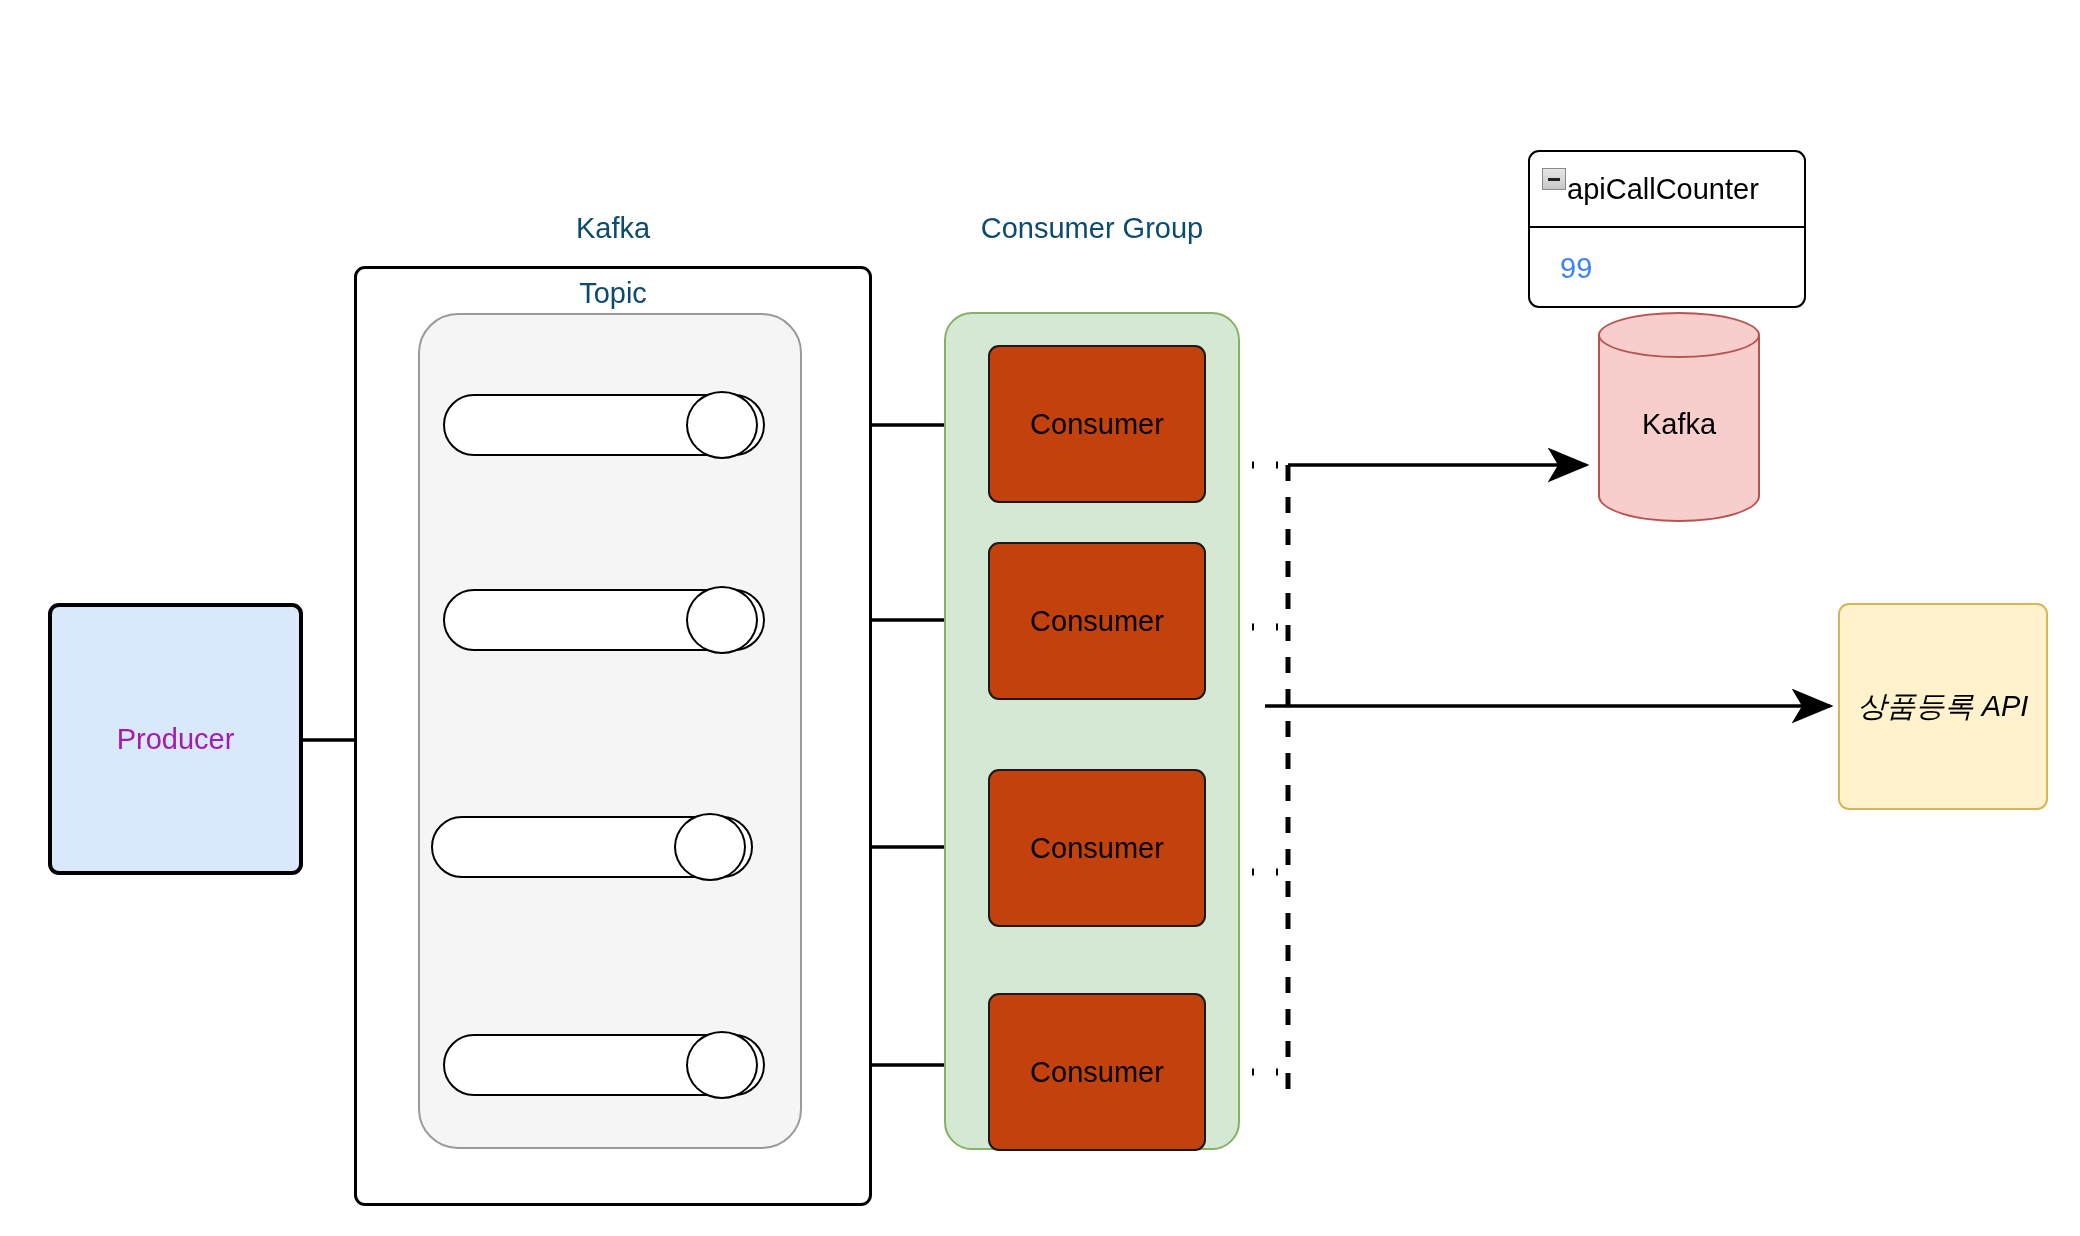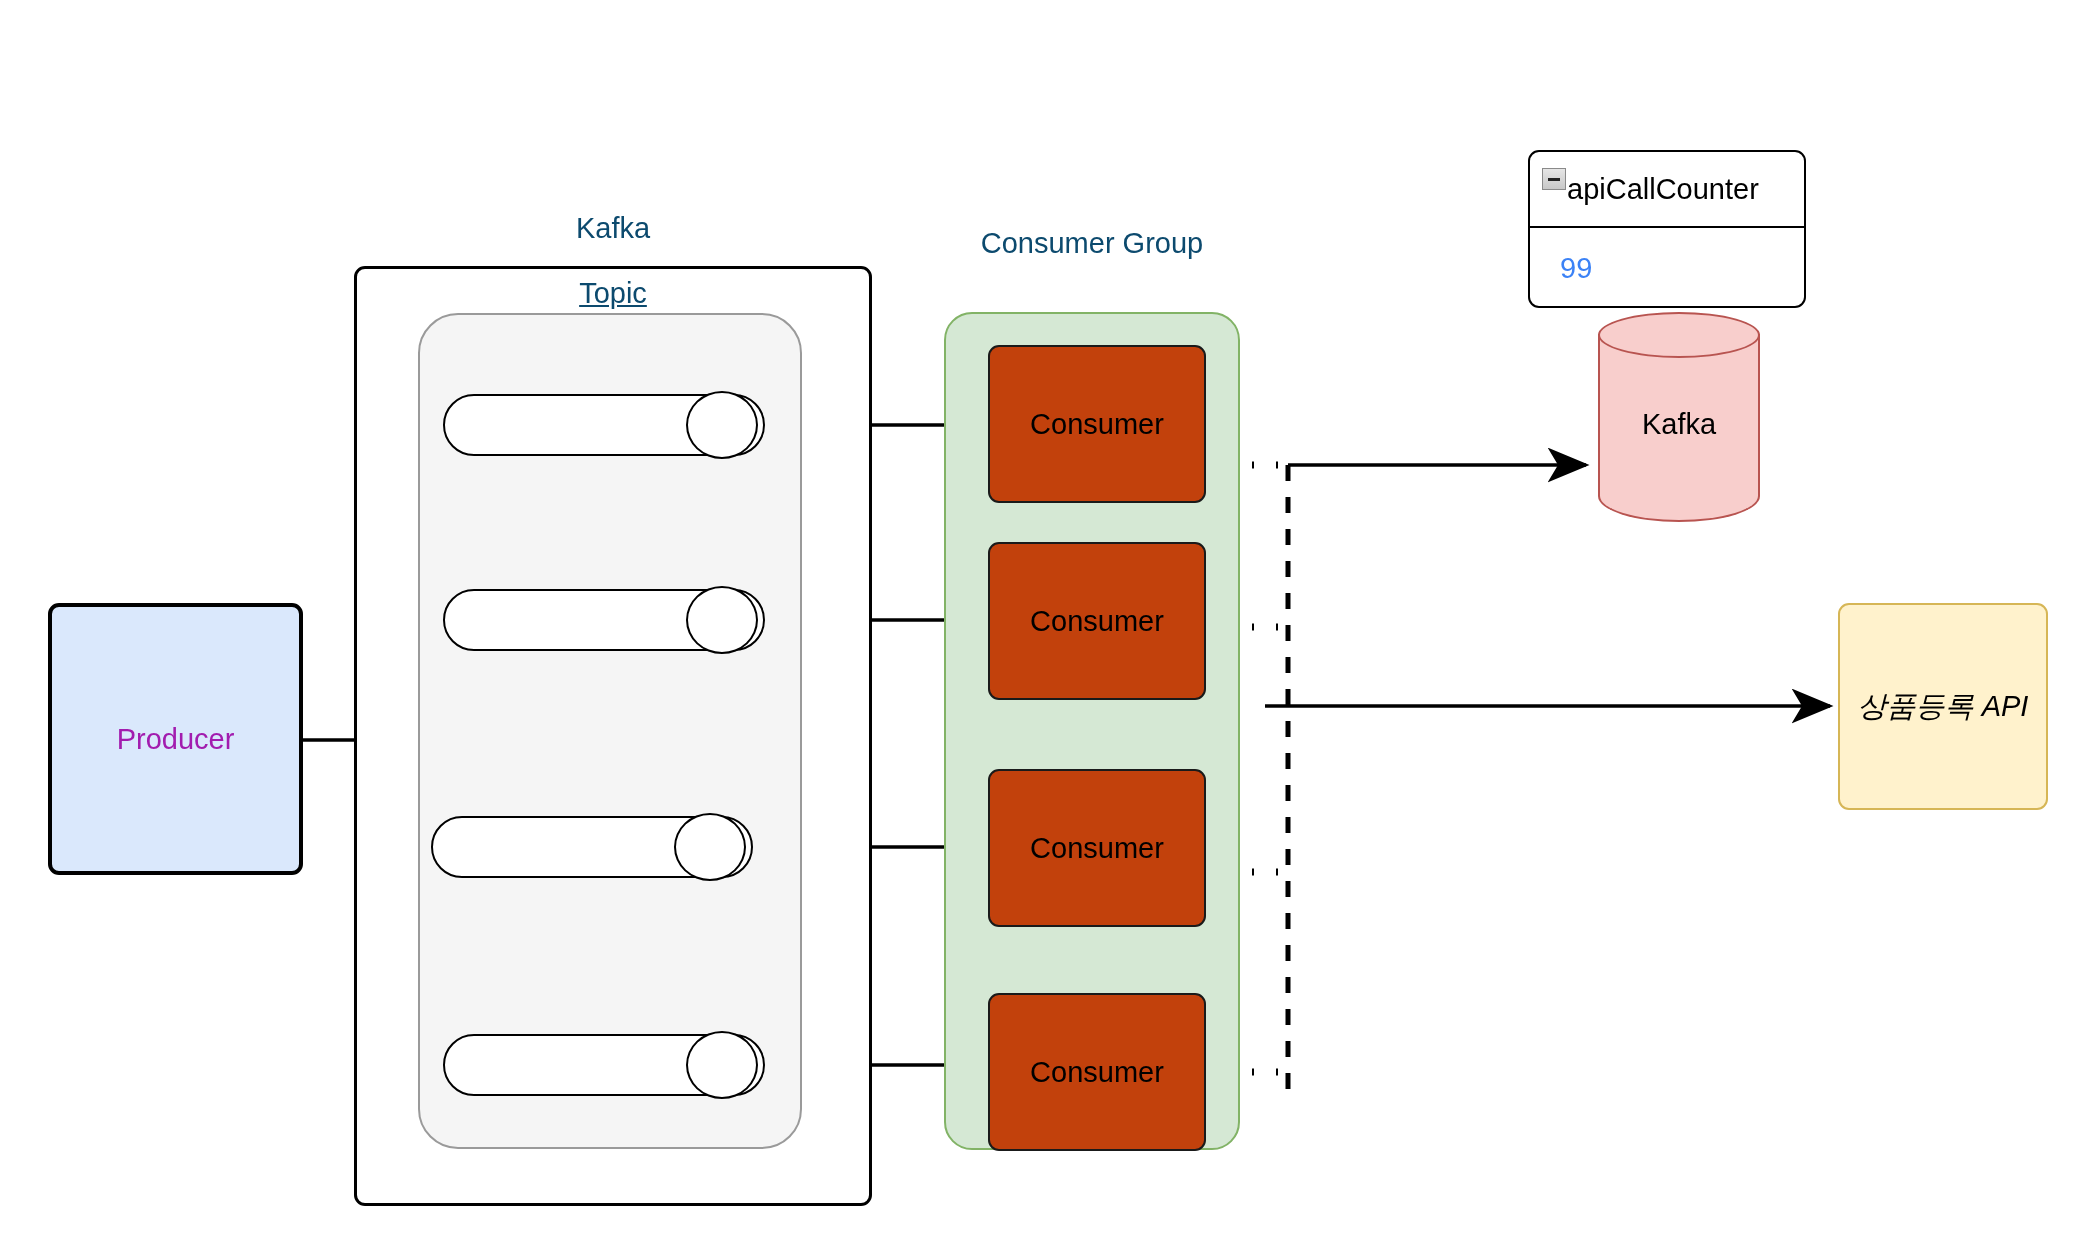--- a/index.html
+++ b/index.html
@@ -41,21 +41,21 @@
     font-size: 29px; color: #a21caf;
   }
 
   
   #kafka-rect {
     left: 354px; top: 266px; width: 518px; height: 940px;
     background: #ffffff;
     border: 3px solid #000000;
   }
   #kafka-title { left: 354px; top: 212px; width: 518px; }
-  #topic-title { left: 354px; top: 277px; width: 518px; text-decoration: underline; }
+  #topic-title { left: 354px; top: 277px; width: 518px; }
 
   
   #topic-box {
     left: 418px; top: 313px; width: 384px; height: 836px;
     background: #f5f5f5;
     border: 2px solid #9a9a9a;
     border-radius: 40px;
   }
 
   
@@ -74,21 +74,21 @@
     left: 686px;
   }
 
   
   #consumer-group-box {
     left: 944px; top: 312px; width: 296px; height: 838px;
     background: #d5e8d4;
     border: 2px solid #82b366;
     border-radius: 28px;
   }
-  #consumer-group-title { left: 944px; top: 227px; width: 296px; }
+  #consumer-group-title { left: 944px; top: 212px; width: 296px; }
 
   .consumer-box {
     left: 988px; width: 218px; height: 158px;
     background: #c2410c;
     border: 2.5px solid #1a1a1a;
     display: flex; align-items: center; justify-content: center;
     font-size: 29px; color: #000;
   }
 
   

